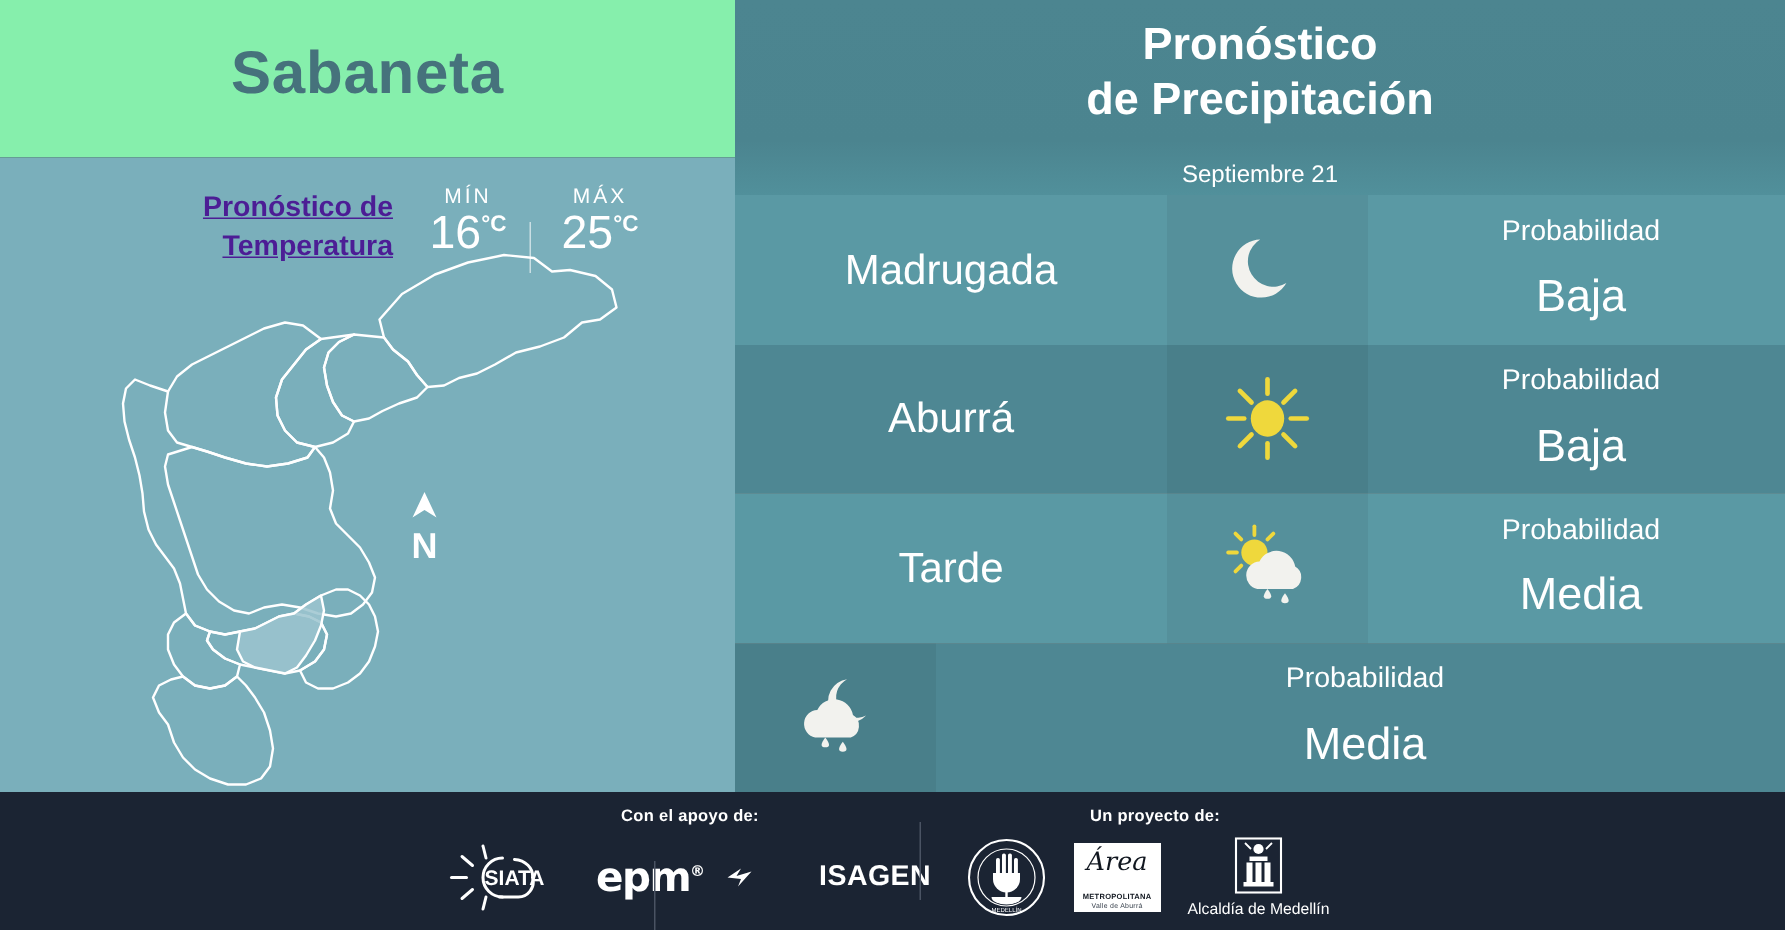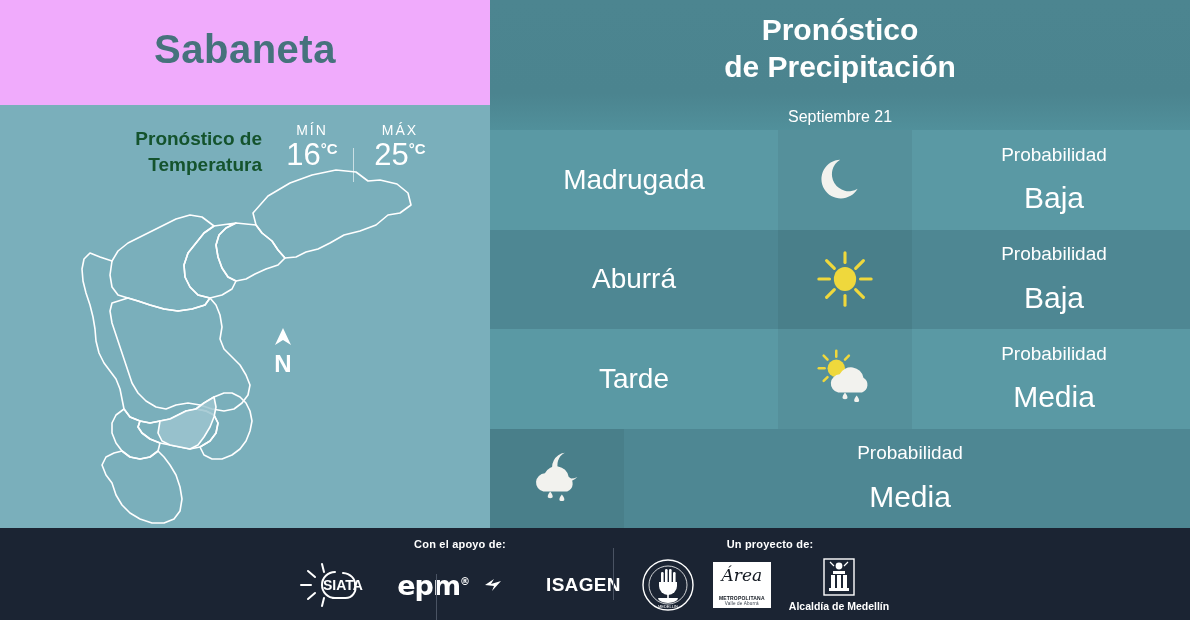--- a/index.html
+++ b/index.html
@@ -8,37 +8,37 @@
     font-family:"Liberation Sans", sans-serif;
     background:#1b2433;
     overflow:hidden;
   }
   .page { position:relative; width:1190px; height:620px; }
 
   
   .left-panel { position:absolute; left:0; top:0; width:490px; height:528px; }
   .city-band {
     position:absolute; left:0; top:0; width:490px; height:105px;
-    background:#f0abfc;
+    background:#86efac;
   }
   .city-name {
     position:absolute; left:0; top:27px; width:490px;
     text-align:center; font-size:40px; font-weight:bold;
     color:#46727c; letter-spacing:.5px;
   }
   .map-area {
     position:absolute; left:0; top:105px; width:490px; height:423px;
     background:#7aafbb;
   }
   .temp-head {
     position:absolute; left:52px; top:17px; width:400px; height:60px;
   }
   .temp-title {
     position:absolute; left:0; top:4px; width:210px; text-align:right;
-    font-size:19px; font-weight:bold; color:#14532d; line-height:1.35;
+    font-size:19px; font-weight:bold; color:#4c1d95; line-height:1.35;text-decoration:underline;
   }
   .temp-col { position:absolute; top:0; text-align:center; color:#ffffff; }
   .temp-col.min { left:225px; width:70px; }
   .temp-col.max { left:308px; width:80px; }
   .temp-label { font-size:14px; letter-spacing:2px; }
   .temp-value { font-size:31px; margin-top:-1px; }
   .temp-value .unit { font-size:15px; font-weight:bold; vertical-align:super; }
   .temp-sep {
     position:absolute; left:301px; top:26px; width:1px; height:34px;
     background:rgba(255,255,255,.6);
@@ -110,21 +110,21 @@
     padding-bottom:2px;
   }
   .area-script {
     position:absolute; top:3px; left:0; width:100%; text-align:center;
     font-family:"DejaVu Serif", serif; font-style:italic; font-size:17px; color:#10161f;
   }
   .area-sub1 { font-size:5px; font-weight:bold; color:#10161f; letter-spacing:.2px; }
   .area-sub2 { font-size:4.6px; color:#333c48; letter-spacing:.2px; }
 
   .alc-wrap { display:flex; flex-direction:column; align-items:center; gap:2px; }
-  .alc-text { color:#ffffff; font-size:10.5px; font-weight:bold; }
+  .alc-text { color:#ffffff; font-size:10.5px; font-weight:normal; }
 </style>
 </head>
 <body>
 
 <div class="page">
 
   <div class="left-panel">
 
     <div class="city-band">
       <div class="city-name">Sabaneta</div>

